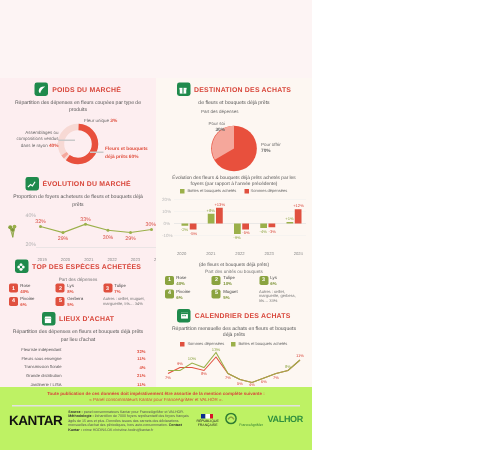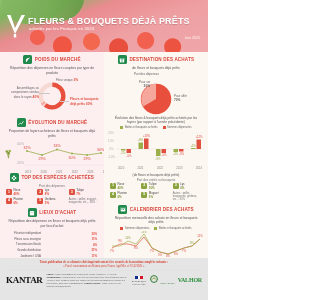--- a/index.html
+++ b/index.html
@@ -105,54 +105,41 @@
   .hval { font-size:2.8px; color:#e0503f; font-weight:bold; margin-left:1px; }
 
   
   .gb-legend { display:flex; justify-content:center; gap:5px; margin-bottom:1px; }
   .gb-lg { display:flex; align-items:center; gap:1.5px; font-size:2.7px; color:#666; }
   .sw { width:3px; height:3px; }
   .sw.g { background:#9bb04a; }
   .sw.r { background:#e0503f; }
 
   
-  .footer { position:absolute; top:258px; left:0; width:208px; height:42px; background:#e5e5e5;font-family:Liberation Serif, serif; }
+  .footer { position:absolute; top:258px; left:0; width:208px; height:42px; background:#bef264; }
   .foot-note { text-align:center; font-size:3px; color:#d8463a; font-weight:bold; line-height:1.35; padding:2px 8px 0; }
   .foot-note .l2 { font-weight:normal; }
   .foot-sep { height:.5px; background:#e2e2e2; margin:2px 8px; }
   .foot-row { display:flex; align-items:center; gap:4px; padding:0 6px; }
   .kantar { font-size:9px; font-weight:bold; letter-spacing:-.3px; color:#111; flex:0 0 auto; }
   .foot-txt { font-size:2.4px; color:#555; line-height:1.3; flex:1; }
   .foot-txt b { color:#333; }
   .logos { display:flex; align-items:center; gap:3px; flex:0 0 auto; }
   .marianne { font-size:2.3px; color:#222; line-height:1.15; text-align:center; }
   .flag { display:flex; height:3.5px; width:8px; margin:0 auto 1px; }
   .flag i { flex:1; }
   .flag .b { background:#0a2d8f; } .flag .w { background:#fff; } .flag .rr { background:#d7142a; }
   .fa-logo { font-size:2.4px; color:#2f7d32; text-align:center; line-height:1.1; }
   .valhor { font-size:6px; font-weight:bold; color:#2f8f3f; letter-spacing:-.2px; }
 </style>
 </head>
 <body>
 
 <div class="page">
 
-  <div class="header">
-    <div class="hdr-leaf"></div>
-    <div class="hdr-leaf2"></div>
-    <div class="logo-v">
-      <svg width="20" height="24" viewBox="0 0 20 24">
-        <path d="M1 1 L9 20 L19 1 L15.5 1 L9 14 L4.6 1 Z" fill="#ffffff"></path>
-        <path d="M9 20 L9 23.5" stroke="#ffffff" stroke-width="2.4"></path>
-      </svg>
-    </div>
-    <div class="hdr-title">FLEURS &amp; BOUQUETS DÉJÀ PRÊTS</div>
-    <div class="hdr-sub">achetés par les Français en 2024</div>
-    <div class="hdr-date">Juin 2025</div>
-  </div>
 
   <div class="body-wrap">
 
     <div class="col col-left">
 
       <div class="sec">
         <div class="sec-head">
           <span class="sec-ico">
             <svg width="6" height="6" viewBox="0 0 10 10">
                 <path d="M8.6 1.2C5 .6 1.6 2.4 1.4 5.6c-.1 1.5.6 2.6 1.6 3.1C3.4 6 5.4 3.6 8.6 1.2z" fill="#fff"></path>

